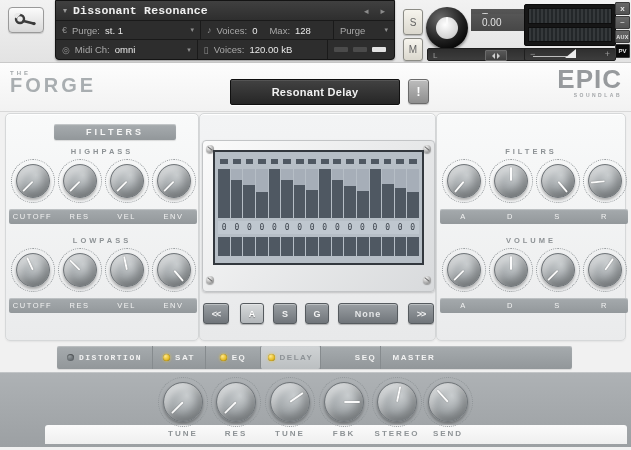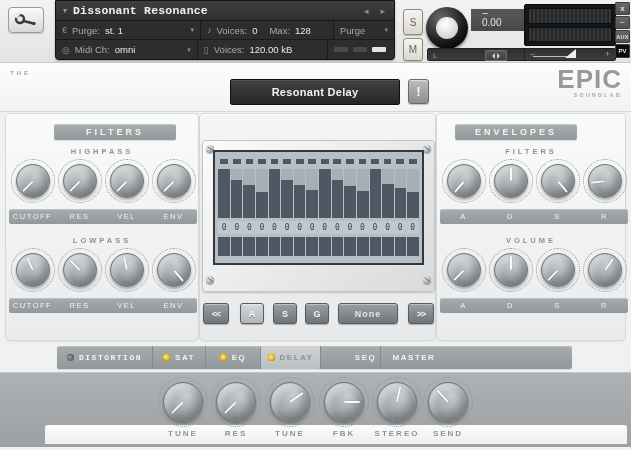--- a/index.html
+++ b/index.html
@@ -293,20 +293,21 @@
       <div class="wbtn x">x</div>
       <div class="wbtn mini">−</div>
       <div class="wbtn aux">AUX</div>
       <div class="wbtn pv">PV</div>
     </div>
   </div>
 
   <div class="logorow">
     <div class="theforge">
       <div class="the">THE</div>
+      <div class="forge">FORGE</div>
     </div>
     <div class="presetbox">Resonant Delay</div>
     <div class="alertbtn">!</div>
     <div class="epic">
       <div class="epicname">EPIC</div>
       <div class="epicsub">SOUNDLAB</div>
     </div>
   </div>
 
   <div class="panel pleft">
@@ -536,21 +537,20 @@
       <div class="seq-btn chev b-prev">&lt;&lt;</div>
       <div class="seq-btn lightkey b-a">A</div>
       <div class="seq-btn b-s">S</div>
       <div class="seq-btn b-g">G</div>
       <div class="seq-btn b-mode">None</div>
       <div class="seq-btn chev b-next">&gt;&gt;</div>
     </div>
   </div>
 
   <div class="panel pright">
-    <div class="chip cr">ENVELOPES</div>
     <div class="seclabel sl1">FILTERS</div>
     <div class="krow kr1" id="envf-knobs">
         <div class="kcell">
           <div class="knob">
             <span class="ticks"></span>
             <span class="kface"></span>
             <span class="kptr" style="transform:rotate(-140deg)"></span>
           </div>
         </div>
         <div class="kcell">

